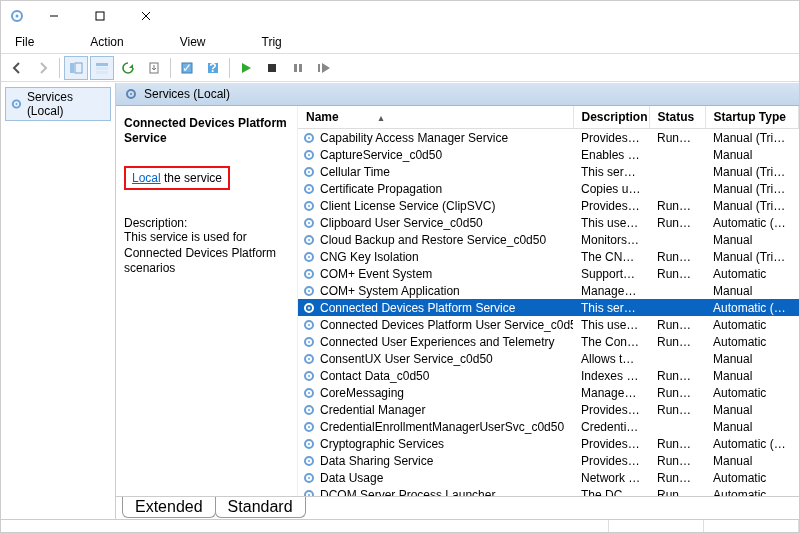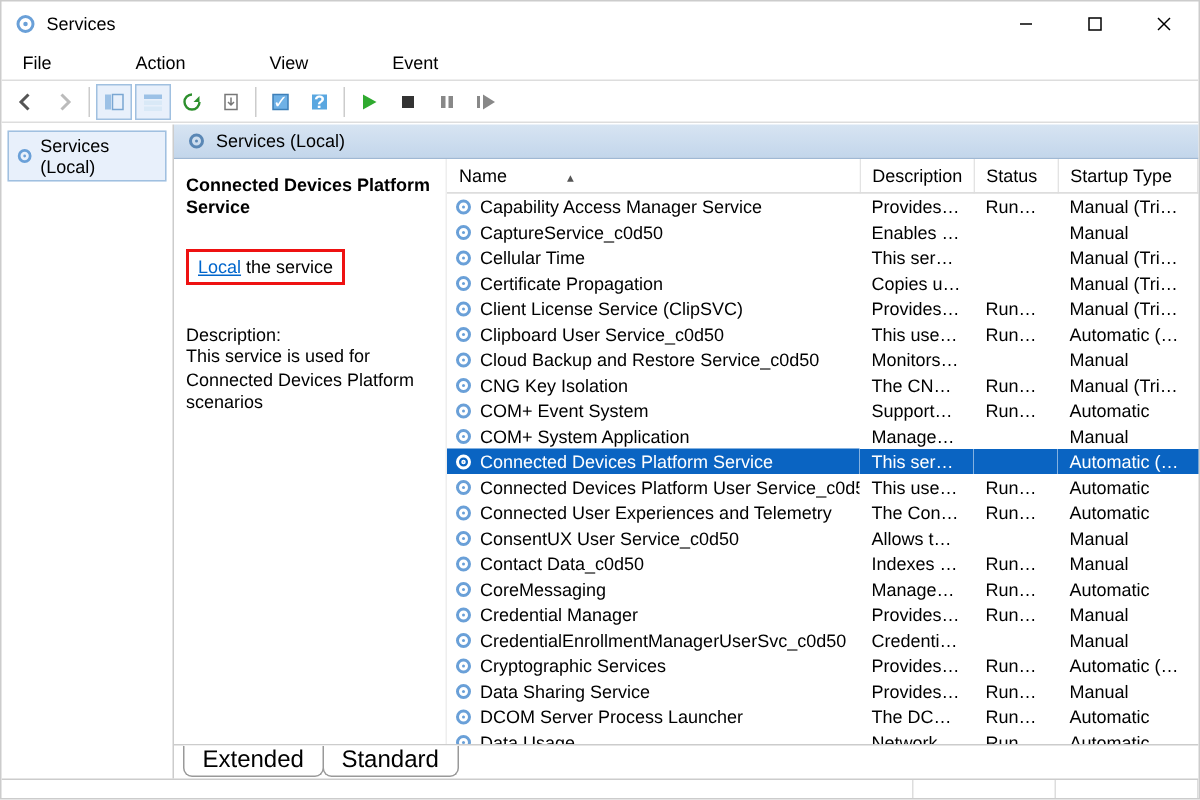--- a/index.html
+++ b/index.html
@@ -32,21 +32,21 @@
 
 .detailpane { width: 182px; padding: 10px 8px; font-size: 11.5px; border-right:1px solid #eee;}
 .detailpane .svc-name { font-weight: bold; line-height: 1.25; margin-bottom:12px;}
 .startbox { border: 2px solid #e11; padding: 3px 6px; margin: 8px 0 20px 0; display:inline-block;}
 .startlink { color: #0066cc; text-decoration: underline; cursor:pointer;}
 .desc-lbl { margin-top: 6px; }
 .desc-txt { line-height:1.3; }
 
 .listpane { flex: 1; overflow:auto; position:relative; }
 table { border-collapse: collapse; width: 100%; table-layout:fixed;}
-thead th { text-align: left; font-weight: normal; padding: 4px 8px; border-right:1px solid #e3e3e3; border-bottom:1px solid #ddd; background:#fff; position:sticky; top:0;}
+thead th { text-align: left; font-weight: bold; padding: 4px 8px; border-right:1px solid #e3e3e3; border-bottom:1px solid #ddd; background:#fff; position:sticky; top:0;}
 thead tr {background:#fff;}
 .col-name{width:275px;}
 .col-desc{width:76px;}
 .col-status{width:56px;}
 .col-start{width:auto;}
 tbody td { padding: 1px 8px; white-space: nowrap; overflow: hidden; text-overflow: ellipsis; height:17px; vertical-align:middle;}
 tbody td.name-cell{display:flex;align-items:center;padding-left:4px;}
 tbody td.name-cell .gico{width:14px;height:14px;margin-right:4px;flex:none;}
 tbody tr.selected td { background: #0a64c2; color: #fff; }
 tbody tr.selected .gico circle{stroke:#fff}
@@ -62,21 +62,20 @@
 .statusbar .cell.sm{width:95px;}
 </style>
 </head>
 <body>
 
 <div class="titlebar">
   <svg class="icon" viewBox="0 0 16 16">
       <circle cx="8" cy="8" r="5" fill="none" stroke="#6aa0d8" stroke-width="2"></circle>
       <circle cx="8" cy="8" r="1.5" fill="#6aa0d8"></circle>
     </svg>
-  <span class="title">Services</span>
   <div class="winbtns">
     <div class="winbtn">
         <svg viewBox="0 0 10 10">
           <line x1="1" y1="5" x2="9" y2="5" stroke="#000"></line>
         </svg>
       </div>
     <div class="winbtn">
         <svg viewBox="0 0 10 10">
           <rect x="1" y="1" width="8" height="8" fill="none" stroke="#000"></rect>
         </svg>
@@ -87,21 +86,21 @@
           <line x1="9" y1="1" x2="1" y2="9" stroke="#000"></line>
         </svg>
       </div>
   </div>
 </div>
 
 <div class="menubar">
   <div class="menuitem">File</div>
   <div class="menuitem">Action</div>
   <div class="menuitem">View</div>
-  <div class="menuitem">Event</div>
+  <div class="menuitem">Trig</div>
 </div>
 
 <div class="toolbar">
   <div class="tb-btn">
       <svg width="14" height="14" viewBox="0 0 14 14">
         <path d="M9 2 L4 7 L9 12" fill="none" stroke="#555" stroke-width="2"></path>
       </svg>
     </div>
   <div class="tb-btn">
       <svg width="14" height="14" viewBox="0 0 14 14">
@@ -452,35 +451,35 @@
                 <td>Provides da…</td>
                 <td>Running</td>
                 <td>Manual</td>
               </tr>
               <tr>
                 <td class="name-cell">
                   <svg class="gico" viewBox="0 0 14 14">
                     <circle cx="7" cy="7" r="4" fill="none" stroke="#6aa0d8" stroke-width="2"></circle>
                     <circle cx="7" cy="7" r="1" fill="#6aa0d8"></circle>
                   </svg>
+                  <span>Data Usage</span>
+                </td>
+                <td>Network da…</td>
+                <td>Running</td>
+                <td>Automatic</td>
+              </tr>
+              <tr>
+                <td class="name-cell">
+                  <svg class="gico" viewBox="0 0 14 14">
+                    <circle cx="7" cy="7" r="4" fill="none" stroke="#6aa0d8" stroke-width="2"></circle>
+                    <circle cx="7" cy="7" r="1" fill="#6aa0d8"></circle>
+                  </svg>
                   <span>DCOM Server Process Launcher</span>
                 </td>
                 <td>The DCOMI</td>
-                <td>Running</td>
-                <td>Automatic</td>
-              </tr>
-              <tr>
-                <td class="name-cell">
-                  <svg class="gico" viewBox="0 0 14 14">
-                    <circle cx="7" cy="7" r="4" fill="none" stroke="#6aa0d8" stroke-width="2"></circle>
-                    <circle cx="7" cy="7" r="1" fill="#6aa0d8"></circle>
-                  </svg>
-                  <span>Data Usage</span>
-                </td>
-                <td>Network da…</td>
                 <td>Running</td>
                 <td>Automatic</td>
               </tr>
             </tbody>
         </table>
       </div>
     </div>
 
     <div class="tabsrow">
       <div class="tab active">Extended</div>

